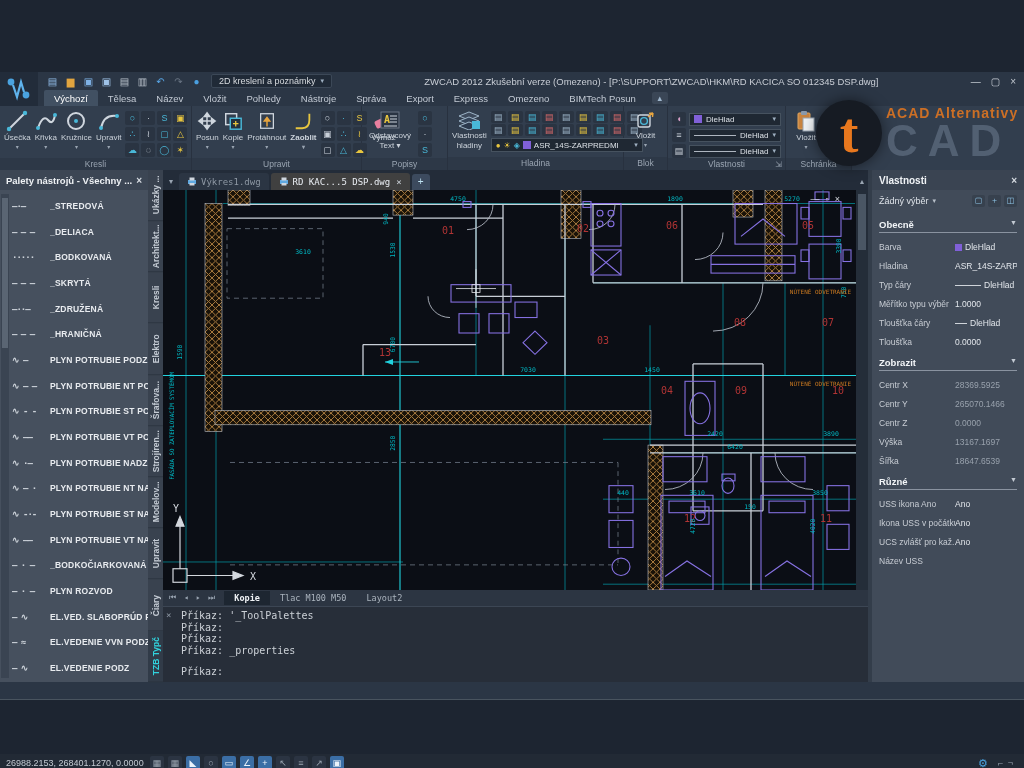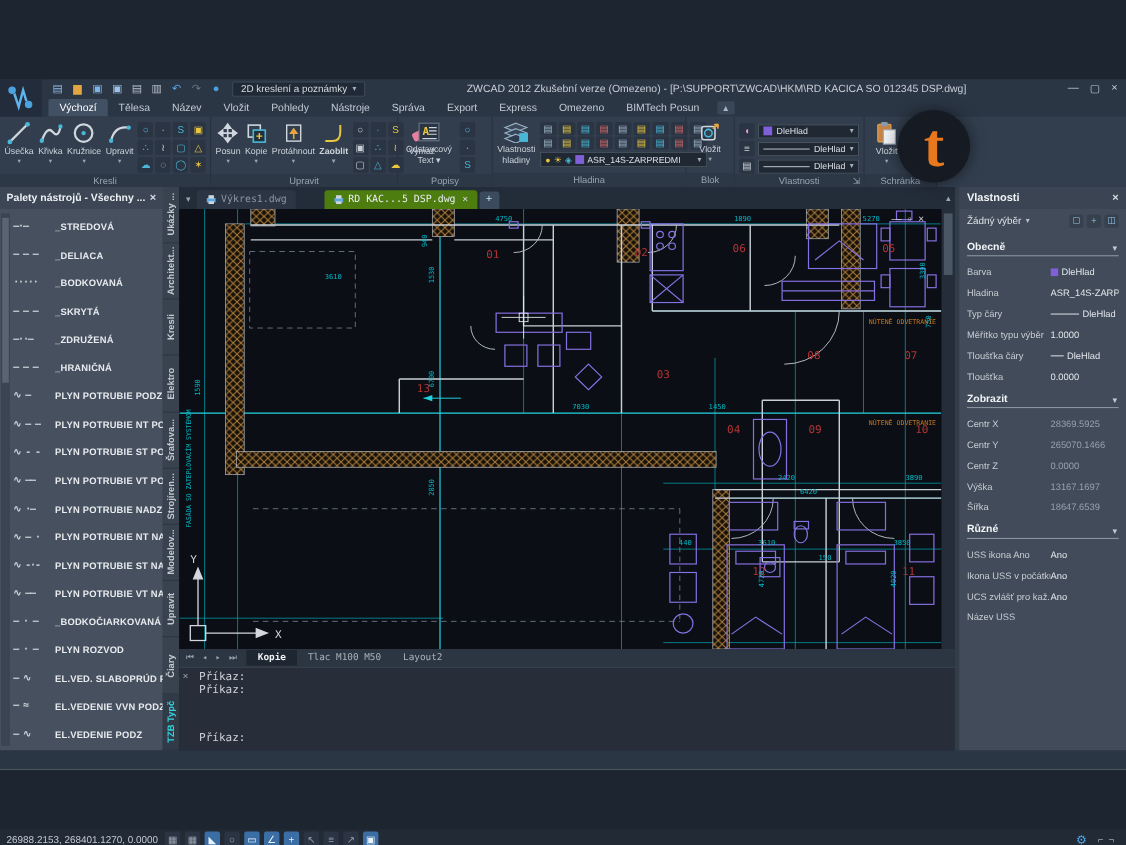--- a/index.html
+++ b/index.html
@@ -93,21 +93,21 @@
   .vtab.active { color:#31d3dd; background:#313b48; }
 
   
   .center { position:absolute; left:163px; top:0; width:705px; height:512px; background:#1c232e; }
   .docbar { position:absolute; left:0; top:0; width:705px; height:20px; background:#232c39;
             display:flex; align-items:flex-end; }
   .docdrop { width:16px; height:16px; color:#9aa5b2; font-size:8px; text-align:center; line-height:16px; }
   .dtab { display:flex; align-items:center; gap:4px; height:17px; padding:0 8px;
           font-family:"DejaVu Sans Mono", monospace; font-size:9px; color:#8d97a3;
           background:#2b3543; border-radius:3px 3px 0 0; margin-right:2px; }
-  .dtab.active { background:#4d7c0f; color:#e8ecf2;justify-content:flex-end; }
+  .dtab.active { background:#404040; color:#e8ecf2;justify-content:flex-end; }
   .dtab .dx { color:#cfd5dc; font-size:9px; margin-left:2px; }
   .dplus { width:18px; height:16px; background:#3c4a5e; border-radius:3px 3px 0 0; color:#bfe3f2;
            font-size:10px; text-align:center; line-height:16px; }
 
   
   .canvas { position:absolute; left:0; top:20px; width:693px; height:400px; background:#0b0e15; overflow:hidden; }
   .canvas svg { display:block; }
   .cwin { position:absolute; right:10px; top:4px; color:#d8dce2; font-size:9px; letter-spacing:6px; }
   .vsb { position:absolute; left:693px; top:20px; width:12px; height:400px; background:#242d39; }
   .vsb .vthumb { position:absolute; left:2px; top:4px; width:8px; height:56px; background:#4a5664; }
@@ -135,21 +135,21 @@
   .pstrip { position:absolute; left:868px; top:0; width:4px; height:512px; background:#333d4a; }
   .props .hdr { height:20px; display:flex; align-items:center; padding:0 7px; color:#f0f3f6;
                 font-size:10px; font-weight:bold; background:#3a4452; }
   .props .hdr .px { margin-left:auto; color:#d7dce2; }
   .selrow { display:flex; align-items:center; gap:4px; padding:5px 7px 2px 7px; color:#dde2e8; font-size:9px; }
   .selrow .car { color:#b9c1ca; font-size:7px; }
   .selicons { margin-left:auto; display:flex; gap:3px; }
   .selicons .si { width:13px; height:12px; font-size:8px; line-height:12px; text-align:center;
                   color:#8fc6e8; background:#37414e; border-radius:2px; }
   .psec { margin-top:10px; padding:0 7px; }
-  .psec .sechead { display:flex; align-items:flex-end; color:#f2f5f8; font-size:9.5px; font-weight:bold;
+  .psec .sechead { display:flex; align-items:flex-start; color:#f2f5f8; font-size:9.5px; font-weight:bold;
                    border-bottom:1px solid #8a93a0; padding-bottom:2px; }
   .psec .sechead .car { margin-left:auto; color:#c3cad3; font-size:7px; }
   .prow { display:flex; align-items:flex-end; height:19px; font-size:8.5px; }
   .prow .pl { width:76px; flex:none; color:#c8cdd4; white-space:nowrap; overflow:hidden; }
   .prow .pv { color:#e3e7ec; display:flex; align-items:center; gap:3px; white-space:nowrap; overflow:hidden; }
   .prow.dim .pv { color:#98a1ac; }
   .pv .pvline { width:26px; height:1px; background:#cfd4da; display:inline-block; }
   .pv .pvline.short { width:12px; }
   .pv .sw { width:7px; height:7px; }
 
@@ -467,20 +467,24 @@
           </div>
       </div>
       <div class="rtitle">Schránka</div>
     </div>
   </div>
 
   <div class="wm">
     <div class="tcirc">
       <span class="tglyph">t</span>
     </div>
+    <div class="wmtxt">
+      <div class="wm1">ACAD Alternativy</div>
+      <div class="wm2">CAD</div>
+    </div>
   </div>
 
   <div class="main">
 
     <div class="palette">
       <div class="phead">
         <span>Palety nástrojů - Všechny ...</span>
         <span class="px">×</span>
       </div>
       <div class="pscroll">
@@ -574,21 +578,21 @@
         <div class="vtab">Strojíren...</div>
         <div class="vtab">Modelov...</div>
         <div class="vtab">Upravit</div>
         <div class="vtab">Čiary</div>
         <div class="vtab active">TZB Typč</div>
       </div>
 
     <div class="center">
       <div class="docbar">
         <div class="docdrop">▾</div>
-        <div id="docTabs" style="display:flex;align-items:flex-end;gap:24px;">
+        <div id="docTabs" style="display:flex;align-items:flex-end;">
             <div class="dtab">
               <svg width="10" height="9" viewBox="0 0 10 9">
                 <rect x="1" y="3" width="8" height="4" fill="#5fa8e0"></rect>
                 <rect x="2.5" y="0.5" width="5" height="3" fill="#cfd6de"></rect>
                 <rect x="2.5" y="6" width="5" height="2.5" fill="#cfd6de"></rect>
               </svg>
               <span>Výkres1.dwg</span>
             </div>
             <div class="dtab active">
               <svg width="10" height="9" viewBox="0 0 10 9">
@@ -773,22 +777,24 @@
         <div id="layoutTabs" style="display:flex;">
             <div class="ltab active">Kopie</div>
             <div class="ltab">Tlac M100 M50</div>
             <div class="ltab">Layout2</div>
           </div>
       </div>
 
       <div class="cmd">
         <span class="cx">×</span>
         <div class="cmdlines" id="cmdLines">
+            <div class="cmdline">Příkaz: '_ToolPalettes</div>
             <div class="cmdline">Příkaz:</div>
             <div class="cmdline">Příkaz:</div>
+            <div class="cmdline">Příkaz: _properties</div>
           </div>
         <div class="cmdprompt">Příkaz:</div>
       </div>
     </div>
 
     <div class="pstrip"></div>
     <div class="props">
       <div class="hdr">
         <span>Vlastnosti</span>
         <span class="px">×</span>

